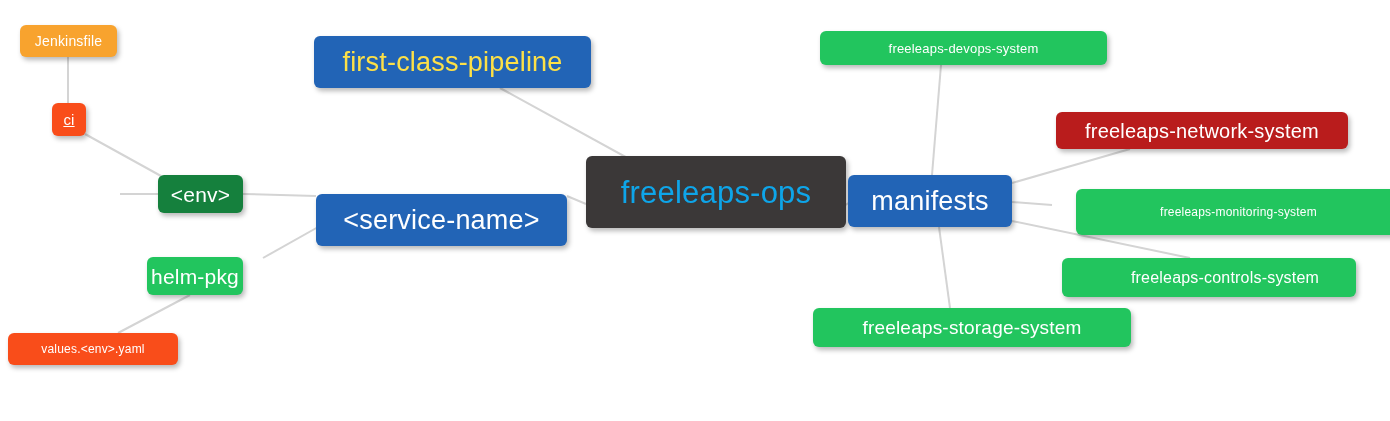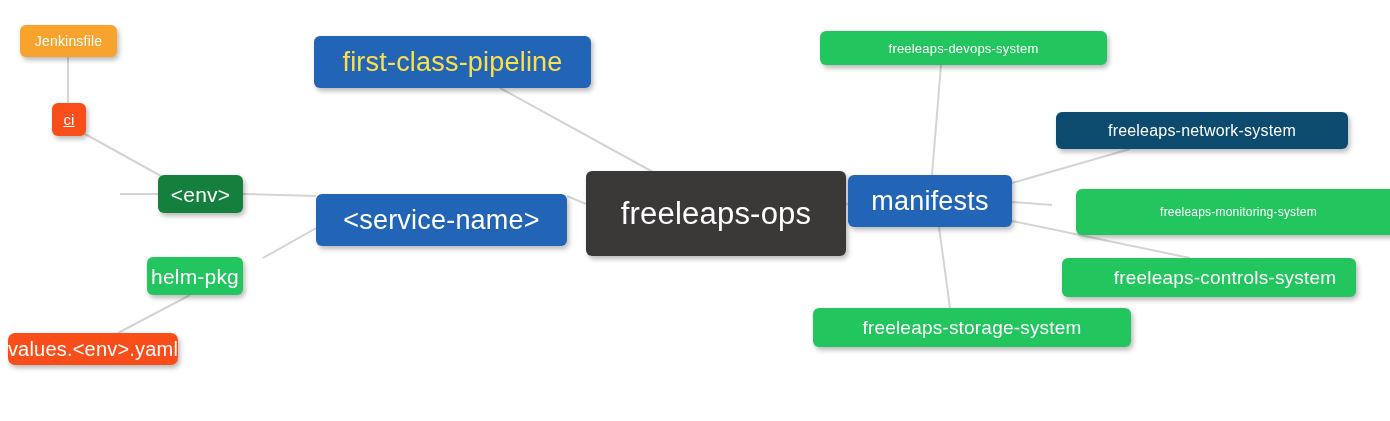--- a/index.html
+++ b/index.html
@@ -65,43 +65,43 @@
     </div>
     <div class="node" style="left: 52px; top: 103px; width: 34px; height: 33px; background: rgb(249, 77, 26); color: rgb(255, 255, 255); font-size: 15px; text-decoration: underline;">
       <span>ci</span>
     </div>
     <div class="node" style="left: 158px; top: 175px; width: 85px; height: 38px; background: #15803d; color: rgb(255, 255, 255); font-size: 21px; align-items: center;">
       <span>&lt;env&gt;</span>
     </div>
     <div class="node" style="left: 147px; top: 257px; width: 96px; height: 38px; background: rgb(34, 197, 94); color: rgb(255, 255, 255); font-size: 21px;">
       <span>helm-pkg</span>
     </div>
-    <div class="node" style="left: 8px; top: 333px; width: 170px; height: 32px; background: rgb(249, 77, 26); color: rgb(255, 255, 255); font-size: 20px; border-radius: 7px;">
+    <div class="node" style="left: 8px; top: 333px; width: 170px; height: 32px; background: rgb(249, 77, 26); color: rgb(255, 255, 255); font-size: 12px;">
       <span>values.&lt;env&gt;.yaml</span>
     </div>
     <div class="node" style="left: 314px; top: 36px; width: 277px; height: 52px; background: rgb(34, 100, 182); color: #fde047; font-size: 27px;">
       <span>first-class-pipeline</span>
     </div>
     <div class="node" style="left: 316px; top: 170px; width: 251px; height: 52px; background: rgb(34, 100, 182); color: rgb(255, 255, 255); font-size: 27px; margin-top: 24px;">
       <span>&lt;service-name&gt;</span>
     </div>
-    <div class="node" style="left: 586px; top: 171px; width: 260px; height: 85px; background: rgb(59, 56, 56); color: #ffffff; font-size: 31px;">
+    <div class="node" style="left: 586px; top: 156px; width: 260px; height: 72px; background: rgb(59, 56, 56); color: #0ea5e9; font-size: 31px;">
       <span>freeleaps-ops</span>
     </div>
     <div class="node" style="left: 848px; top: 175px; width: 164px; height: 52px; background: rgb(34, 100, 182); color: rgb(255, 255, 255); font-size: 27px;">
       <span>manifests</span>
     </div>
     <div class="node" style="left: 796px; top: 31px; width: 287px; height: 34px; background: rgb(34, 197, 94); color: rgb(255, 255, 255); font-size: 13px; margin-left: 24px;">
       <span>freeleaps-devops-system</span>
     </div>
-    <div class="node" style="left: 1056px; top: 112px; width: 292px; height: 37px; background: #0c4a6e; color: rgb(255, 255, 255); font-size: 16px;">
+    <div class="node" style="left: 1056px; top: 112px; width: 292px; height: 37px; background: #b91c1c; color: rgb(255, 255, 255); font-size: 20px;">
       <span>freeleaps-network-system</span>
     </div>
     <div class="node" style="left: 1052px; top: 189px; width: 325px; height: 46px; background: rgb(34, 197, 94); color: rgb(255, 255, 255); font-size: 12px; margin-left: 24px;">
       <span>freeleaps-monitoring-system</span>
     </div>
-    <div class="node" style="left: 1062px; top: 258px; width: 294px; height: 39px; background: rgb(34, 197, 94); color: rgb(255, 255, 255); font-size: 19px; padding-left: 32px;">
+    <div class="node" style="left: 1062px; top: 258px; width: 294px; height: 39px; background: rgb(34, 197, 94); color: rgb(255, 255, 255); font-size: 16px; padding-left: 32px;">
       <span>freeleaps-controls-system</span>
     </div>
     <div class="node" style="left: 813px; top: 308px; width: 318px; height: 39px; background: rgb(34, 197, 94); color: rgb(255, 255, 255); font-size: 19px;">
       <span>freeleaps-storage-system</span>
     </div>
   </div>
 
 </body></html>

